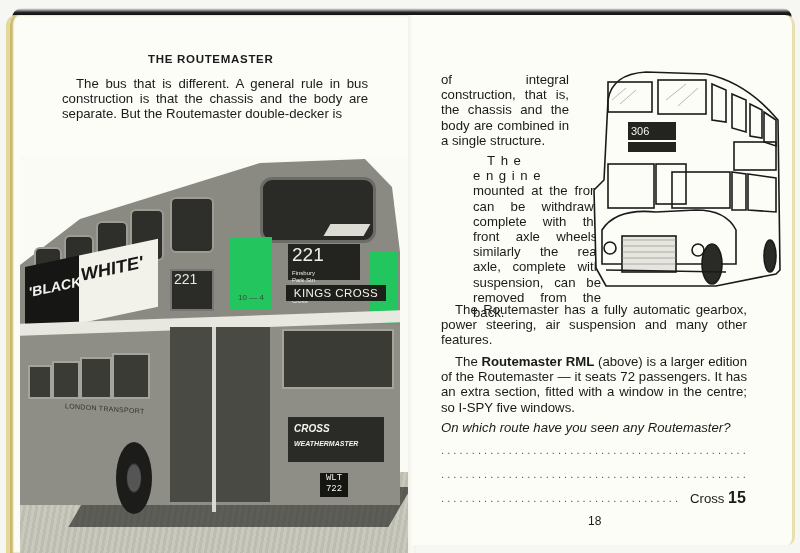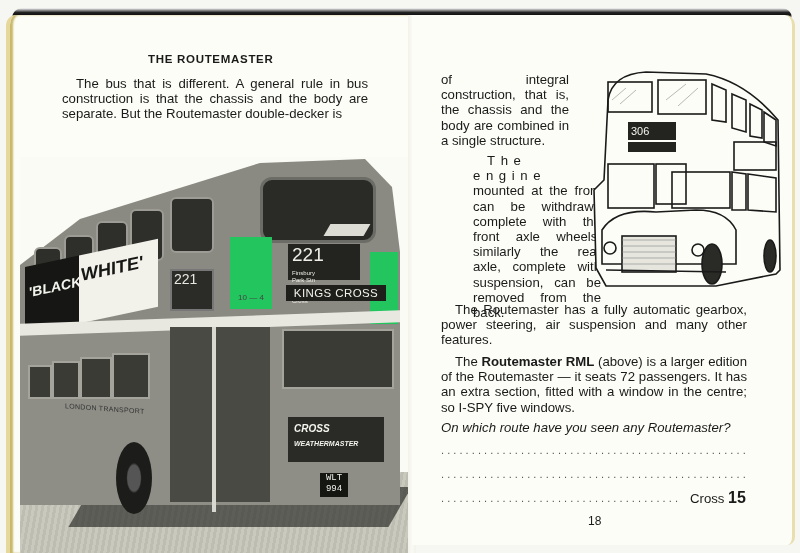--- a/index.html
+++ b/index.html
@@ -243,21 +243,21 @@
   <div class="platform"></div>
   <div class="pole"></div>
   <div class="lw" style="left:262px;top:172px;width:108px;height:56px;"></div>
   <div class="lt-text">LONDON TRANSPORT</div>
   <div class="dunlop">
     <div style="font-size:10px">CROSS</div>
     <div style="font-size:7px;margin-top:6px">WEATHERMASTER</div>
   </div>
   <div class="plate">
     <div>WLT</div>
-    <div>994</div>
+    <div>722</div>
   </div>
   <div class="wheel"></div>
 </div>
 
 <div class="col col1">
   <p>of integral construction, that is, the chassis and the body are combined in a single structure.</p>
 </div>
 <div class="col col2">
   <p class="first">The engine</p>
   <p>mounted at the front can be withdrawn complete with the front axle wheels; similarly the rear axle, complete with suspension, can be removed from the back.</p>

